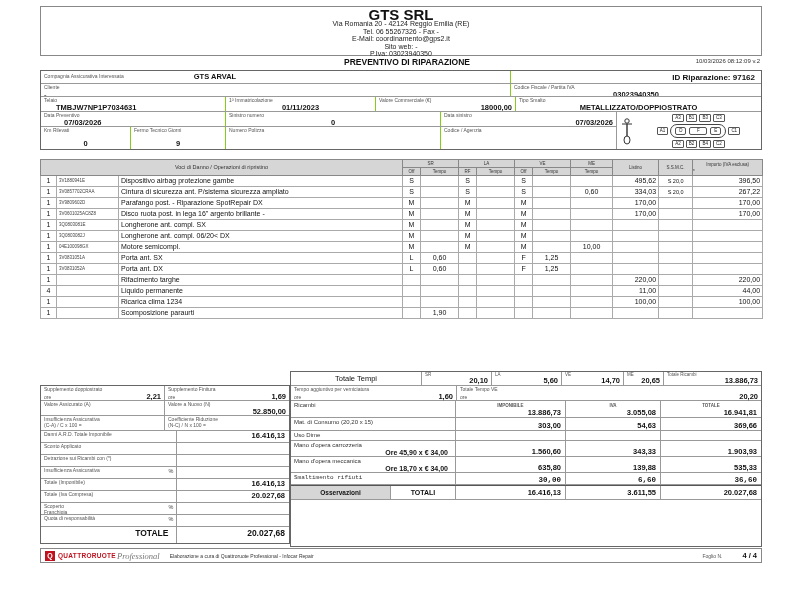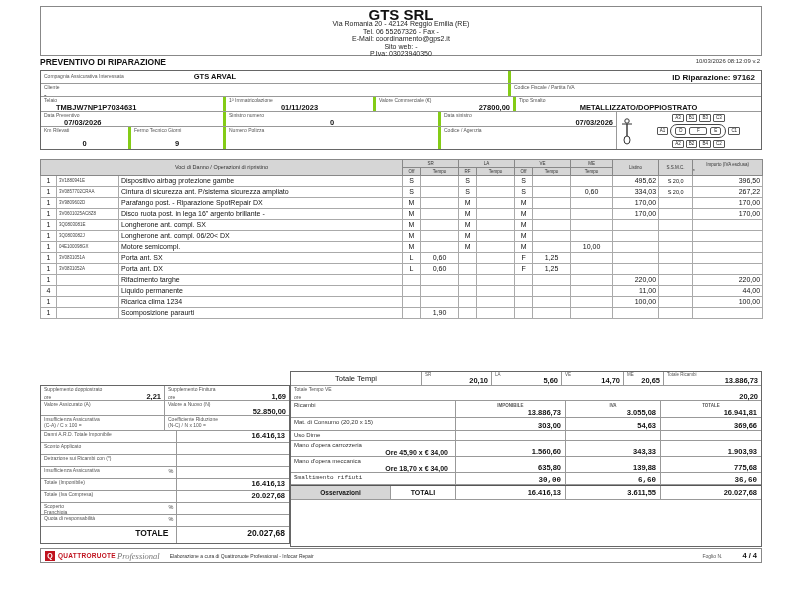--- a/index.html
+++ b/index.html
@@ -4,28 +4,28 @@
 <style>
   *{margin:0;padding:0;box-sizing:border-box}
   html,body{width:800px;height:600px;background:#fff;font-family:"Liberation Sans",sans-serif;color:#111;overflow:hidden}
   .doc{position:relative;width:800px;height:600px;background:#fff}
 
   
   .header-box{position:absolute;left:40px;top:6px;width:722px;height:50px;border:1px solid #888;text-align:center;padding-top:2px;background:#fff}
   .company{font-size:15px;font-weight:bold;line-height:11px}
   .addr{font-size:7px;line-height:7.6px;color:#222}
   .title-row{position:absolute;left:40px;top:57px;width:722px;height:12px}
-  .doc-title{position:absolute;left:0;right:0;text-align:left;font-size:8.5px;font-weight:bold}
+  .doc-title{position:absolute;left:12px;right:0;text-align:center;font-size:8.5px;font-weight:bold}
   .timestamp{position:absolute;right:2px;top:1px;font-size:6px;color:#333}
 
   
   .info-table{position:absolute;left:40px;top:70px;width:722px;border:1px solid #666;background:#fff}
   .irow{display:flex;border-bottom:1px solid #999}
   .irow:last-child{border-bottom:none}
-  .icell{border-right:3px solid #84cc16;padding:1px 3px;overflow:hidden}
+  .icell{border-right:1px solid #84cc16;padding:1px 3px;overflow:hidden}
   .icell.last{border-right:none}
   .ilabel{font-size:5px;color:#555;line-height:5.5px;white-space:nowrap}
   .ival{font-size:7.5px;font-weight:bold;line-height:8px;white-space:nowrap}
   .h13{height:13px}.h15{height:15px}
   .inline-pair{display:flex;align-items:center;height:100%}
   .inline-pair .ival{margin-left:70px}
   .id-cell{width:250px;text-align:right;font-size:8px;font-weight:bold;line-height:11px;padding-right:6px}
   .cf-cell{width:250px;text-align:center}
   .w185{width:185px}.w150{width:150px}.w140{width:140px}.w110{width:110px}.w215{width:215px}.w90{width:90px}.w95{width:95px}
   .grow{flex:1}
@@ -140,34 +140,35 @@
       </div>
       <div class="icell last id-cell">ID Riparazione: 97162</div>
     </div>
     <div class="irow h13">
       <div class="icell grow">
         <div class="ilabel">Cliente</div>
         <div class="ival" style="font-weight:normal">-</div>
       </div>
       <div class="icell last cf-cell">
         <div class="ilabel" style="text-align:left">Codice Fiscale / Partita IVA</div>
+        <div class="ival">03023940350</div>
       </div>
     </div>
     <div class="irow h15">
       <div class="icell w185">
         <div class="ilabel">Telaio</div>
         <div class="ival" style="padding-left:12px">TMBJW7NP1P7034631</div>
       </div>
       <div class="icell w150">
         <div class="ilabel">1ª Immatricolazione</div>
         <div class="ival tcenter">01/11/2023</div>
       </div>
       <div class="icell w140">
         <div class="ilabel">Valore Commerciale (€)</div>
-        <div class="ival tright">27800,00</div>
+        <div class="ival tright">18000,00</div>
       </div>
       <div class="icell last grow">
         <div class="ilabel">Tipo Smalto</div>
         <div class="ival tcenter">METALLIZZATO/DOPPIOSTRATO</div>
       </div>
     </div>
     <div class="row56">
       <div class="row56-left">
         <div class="r5">
           <div class="icell w185">
@@ -612,20 +613,27 @@
         <div class="c timec" style="width:40px">
           <div class="minilab" style="text-align:left">ME</div>
           <div class="v">20,65</div>
         </div>
         <div class="c timec" style="flex:1">
           <div class="minilab" style="text-align:left">Totale Ricambi</div>
           <div class="v">13.886,73</div>
         </div>
       </div>
       <div class="rrow rowB">
+        <div class="c" style="width:165px">
+          <div class="slabel">Tempo aggiuntivo per verniciatura</div>
+          <div class="subline">
+              <span class="unit">ore</span>
+              <span class="sval">1,60</span>
+            </div>
+        </div>
         <div class="c" style="flex:1">
           <div class="slabel">Totale Tempo VE</div>
           <div class="subline">
               <span class="unit">ore</span>
               <span class="sval">20,20</span>
             </div>
         </div>
       </div>
 
       <div>
@@ -694,21 +702,21 @@
               <div class="cost-label">Mano d'opera meccanica</div>
               <div class="cost-sub">Ore 18,70 x € 34,00</div>
             </div>
             <div class="num n1">
               <div>635,80</div>
             </div>
             <div class="num n2">
               <div>139,88</div>
             </div>
             <div class="num n3">
-              <div>775,68</div>
+              <div>535,33</div>
             </div>
           </div>
           <div class="costrow" style="height: 12px; font-family: Liberation Mono, monospace;">
             <div class="labc">
               <div class="cost-label">Smaltimento rifiuti</div>
             </div>
             <div class="num n1">
               <div>30,00</div>
             </div>
             <div class="num n2">

